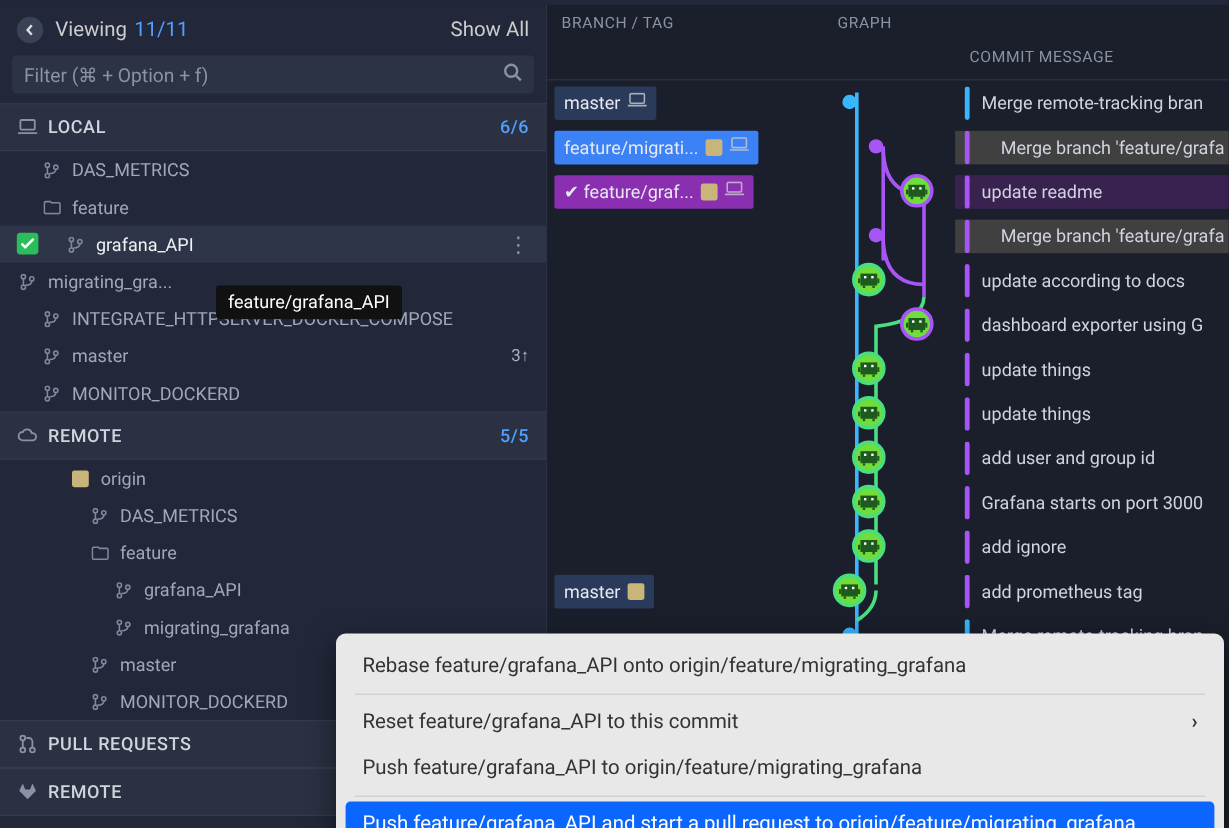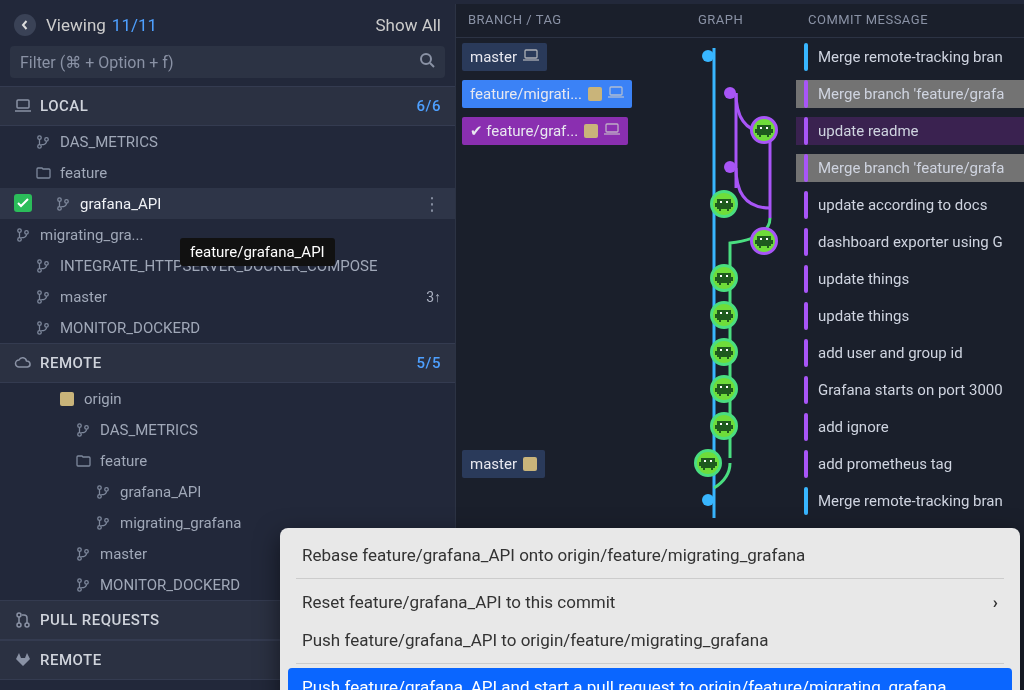--- a/index.html
+++ b/index.html
@@ -98,21 +98,21 @@
 .content-header {
   display: flex;
   padding: 8px 10px 10px 12px;
   font-size: 13px;
   letter-spacing: 0.5px;
   color: #8a92a5;
   border-bottom: 1px solid #2c3344;
 }
 .col-branch { width: 230px; }
 .col-graph { width: 110px; }
-.col-msg { flex: 1; }
+.col-msg { flex: 1; margin-top: 29px; }
 .commit-rows { position: relative; }
 .commit-row {
   display: flex; align-items: center;
   height: 37px;
   position: relative;
 }
 .branch-cell { width: 230px; display: flex; align-items: center; padding-left: 6px; }
 .branch-pill {
   display: inline-flex; align-items: center;
   height: 28px; padding: 0 8px;
@@ -179,21 +179,21 @@
 .menu-item.highlighted {
   background: #0a66ff;
   color: #fff;
 }
 .menu-sep {
   height: 1px; background: #ccc; margin: 4px 8px;
 }
 .menu-chevron { margin-left: auto; font-weight: bold;}
 .branch-svg { width: 14px; height: 14px; }
 .row-highlight { background: #3a2250; }
-.row-highlight2 { background: #737373; }
+.row-highlight2 { background: #404040; gap: 16px; }
 #graph-svg {
   position: absolute;
   left: 236px;
   top: 0;
   pointer-events: none;
 }
 </style>
 </head>
 <body>
 

